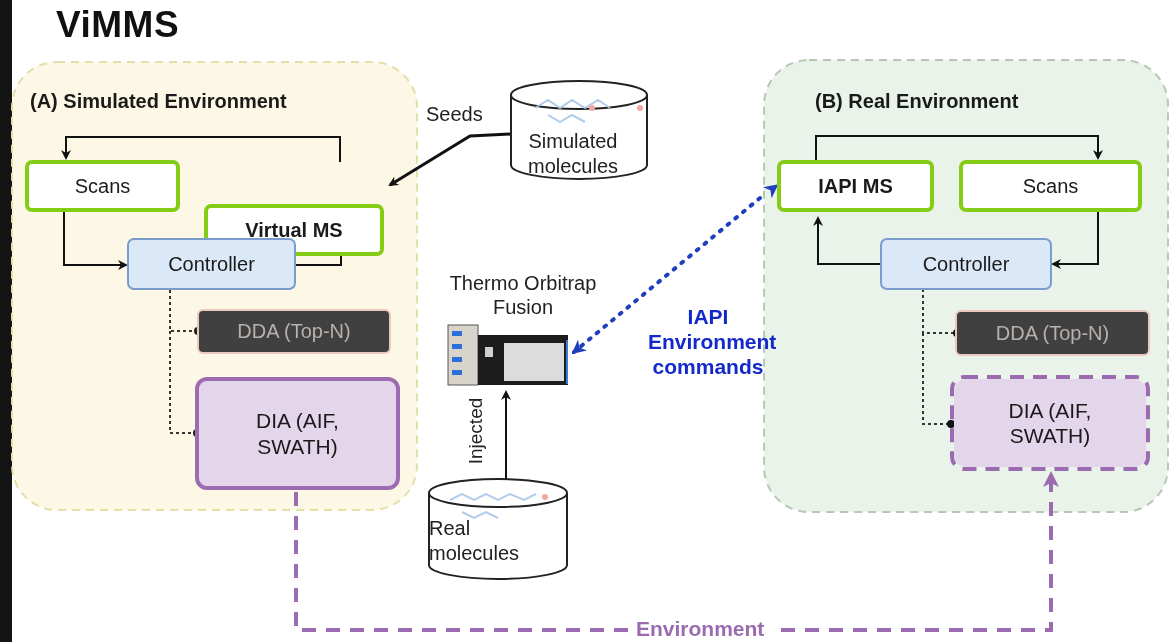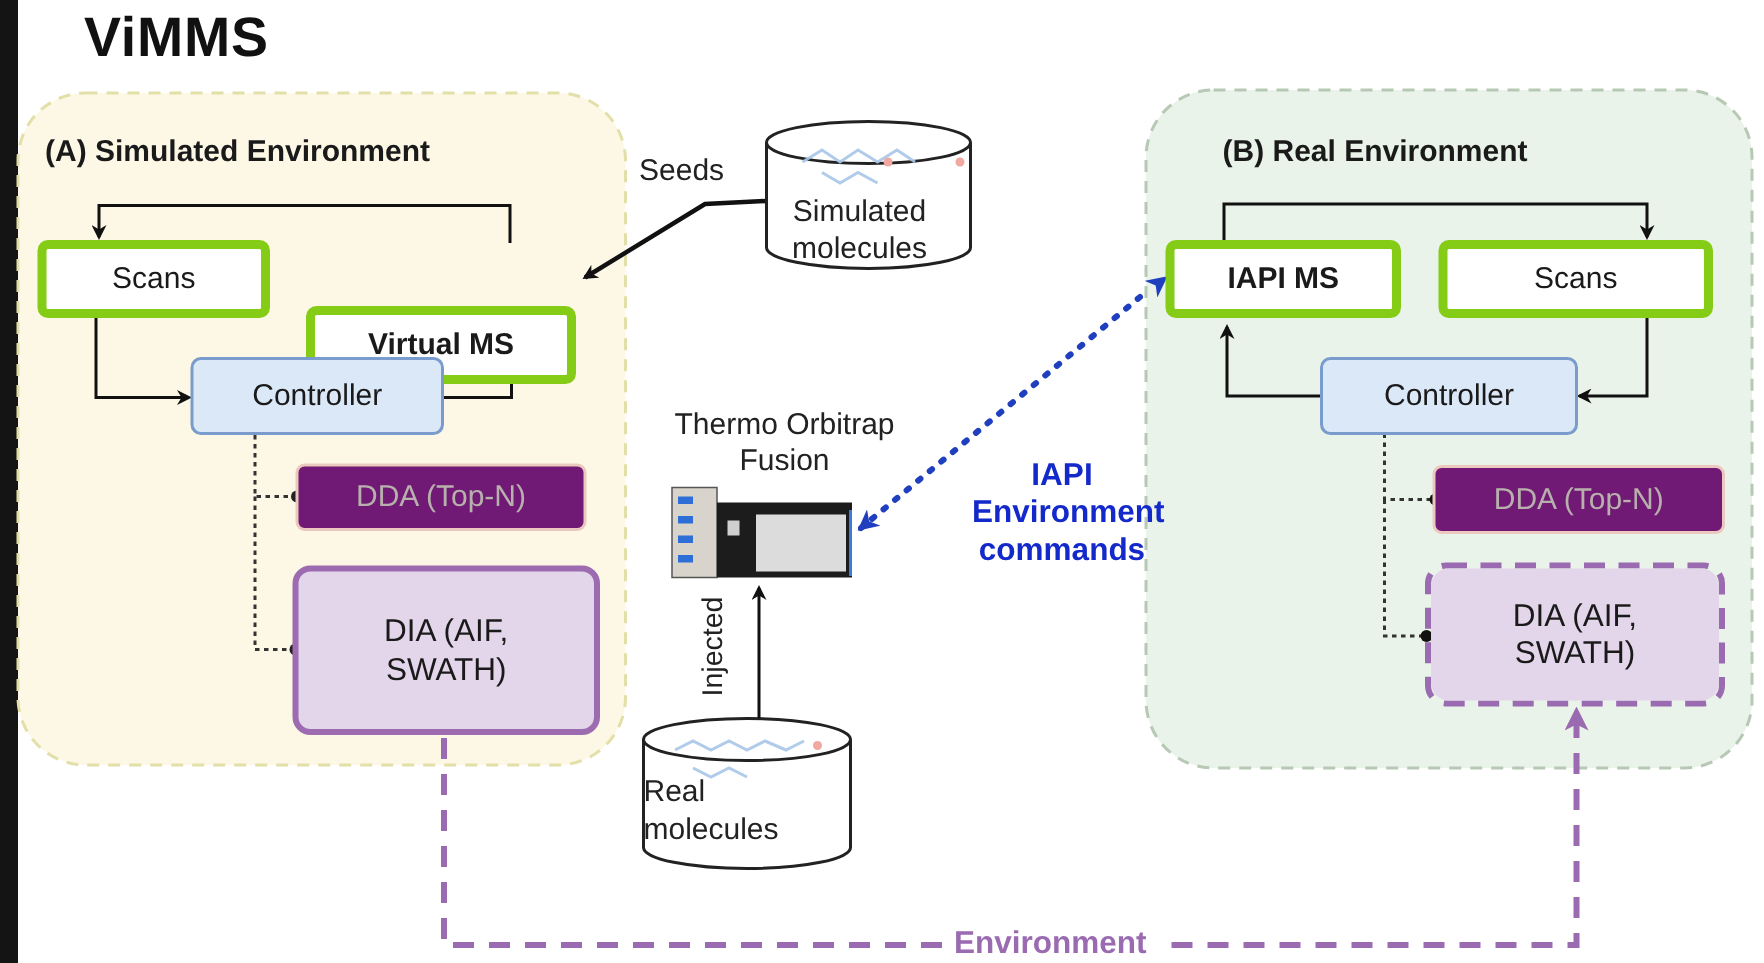--- a/index.html
+++ b/index.html
@@ -3,23 +3,23 @@
 <meta charset="utf-8">
 <style>
   html,body{margin:0;padding:0;}
   body{width:1176px;height:642px;background:#fff;position:relative;overflow:hidden;font-family:"Liberation Sans",sans-serif;}
   .leftbar{position:absolute;left:0;top:0;width:12px;height:642px;background:#141414;}
   svg{position:absolute;left:0;top:0;}
   .abs{position:absolute;}
   .title{left:56px;top:4px;font-size:37px;font-weight:bold;color:#111;letter-spacing:0.5px;}
   .env-title{font-size:20px;font-weight:bold;color:#1a1a1a;}
   .box{position:absolute;display:flex;align-items:center;justify-content:center;text-align:center;box-sizing:border-box;color:#1a1a1a;}
-  .white{background:#fff;border:6px solid #84cc16;border-radius:7px;font-size:20px;}
+  .white{background:#fff;border:4px solid #84cc16;border-radius:7px;font-size:20px;}
   .ctrl{background:#dbe8f7;border:2px solid #7a9ccc;border-radius:7px;font-size:20px;}
-  .dda{background:#701a75;border:2px solid #ecc9bf;border-radius:6px;font-size:20px;color:#b7b0ac;}
+  .dda{background:#404040;border:2px solid #ecc9bf;border-radius:6px;font-size:20px;color:#b7b0ac;}
   .dia{background:#e3d5ea;border:4px solid #9c6bb0;border-radius:12px;font-size:21px;line-height:1.2;}
   .dia-dash{background:#e3d5ea;border:none;border-radius:12px;font-size:21px;line-height:1.2;}
   .label{font-size:20px;color:#222;}
   .blue{color:#1429c9;font-weight:bold;font-size:21px;text-align:center;line-height:1.2;}
   .purple{color:#9a6bb0;font-weight:bold;font-size:21px;}
 </style>
 </head>
 <body>
 
 <div class="leftbar"></div>

